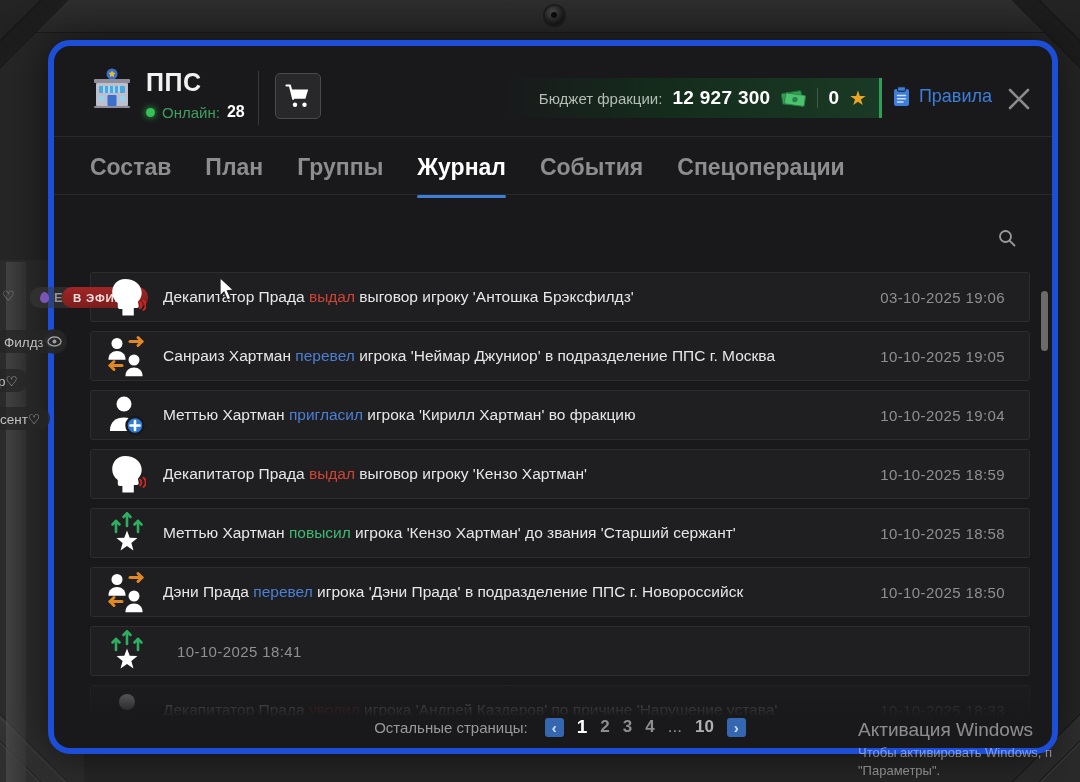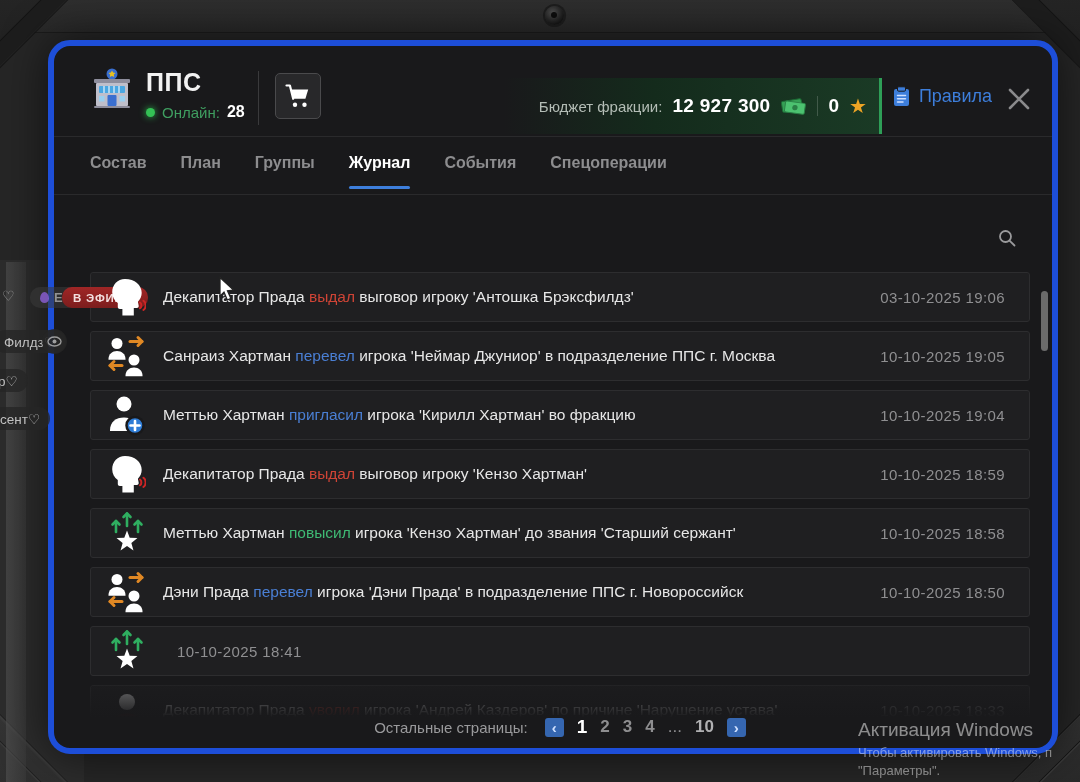--- a/index.html
+++ b/index.html
@@ -45,37 +45,37 @@
   .faction-icon { position:absolute; left:36px; top:20px; }
   .faction-title { position:absolute; left:92px; top:22px; font-size:25px; font-weight:800; color:#f2f2f2; letter-spacing:.5px; }
   .online-row { position:absolute; left:92px; top:57px; display:flex; align-items:center; gap:7px; }
   .online-dot { width:9px; height:9px; border-radius:50%; background:#34c155; box-shadow:0 0 7px #2dbd50; }
   .online-label { color:#3f9e60; font-size:15px; }
   .online-count { color:#fff; font-size:16px; font-weight:800; }
   .header-vdiv { position:absolute; left:204px; top:25px; width:1px; height:54px; background:#3a3a3c; }
   .cart-button { position:absolute; left:221px; top:27px; width:46px; height:46px;
     background:#28282a; border:1px solid #4a4a4c; border-radius:5px;
     display:flex; align-items:center; justify-content:center; cursor:pointer; }
-  .budget { position:absolute; right:170px; top:32px; height:56px; width:378px;
+  .budget { position:absolute; right:170px; top:32px; height:40px; width:378px;
     display:flex; align-items:center; justify-content:flex-end; gap:10px; padding:0 12px;
     background:linear-gradient(90deg, rgba(22,48,31,0) 0%, #142b1c 40%, #1a3a25 100%);
     border-right:3px solid #2e9e57; }
   .budget-label { color:#b4bdb6; font-size:15px; }
   .budget-money { color:#fff; font-size:19px; font-weight:800; letter-spacing:.3px; }
   .budget-vdiv { width:1px; height:20px; background:rgba(255,255,255,.18); }
   .budget-stars { color:#fff; font-size:19px; font-weight:800; }
   .star-glyph { color:#eca425; font-size:20px; line-height:1; font-family:"DejaVu Sans", sans-serif; }
   .rules-button { position:absolute; right:60px; top:40px; display:flex; align-items:center; gap:8px;
     color:#3d7edb; font-size:18px; cursor:pointer; }
   .close-button { position:absolute; right:16px; top:36px; width:34px; height:34px;
     display:flex; align-items:center; justify-content:center; cursor:pointer; }
 
   
   .tabs { position:absolute; left:36px; top:108px; display:flex; gap:34px; }
-  .tab { position:relative; padding-bottom:16px; font-size:16px; font-weight:700; color:#8d8d8f; cursor:pointer; }
+  .tab { position:relative; padding-bottom:16px; font-size:23px; font-weight:700; color:#8d8d8f; cursor:pointer; }
   .tab.active { color:#fff; }
   .tab.active::after { content:""; position:absolute; left:0; right:0; bottom:-1px; height:3px;
     background:#3d7edb; border-radius:2px; }
 
   
   .search { position:absolute; left:36px; right:22px; top:173px; height:38px;
     background:#29292b; border:1px solid #3e3e40; border-radius:4px;
     color:#d6d6d6; font-size:15px; padding:0 40px 0 16px; outline:none;
     font-family:"Liberation Sans", sans-serif; }
   .search::placeholder { color:#8a8a8c; }

